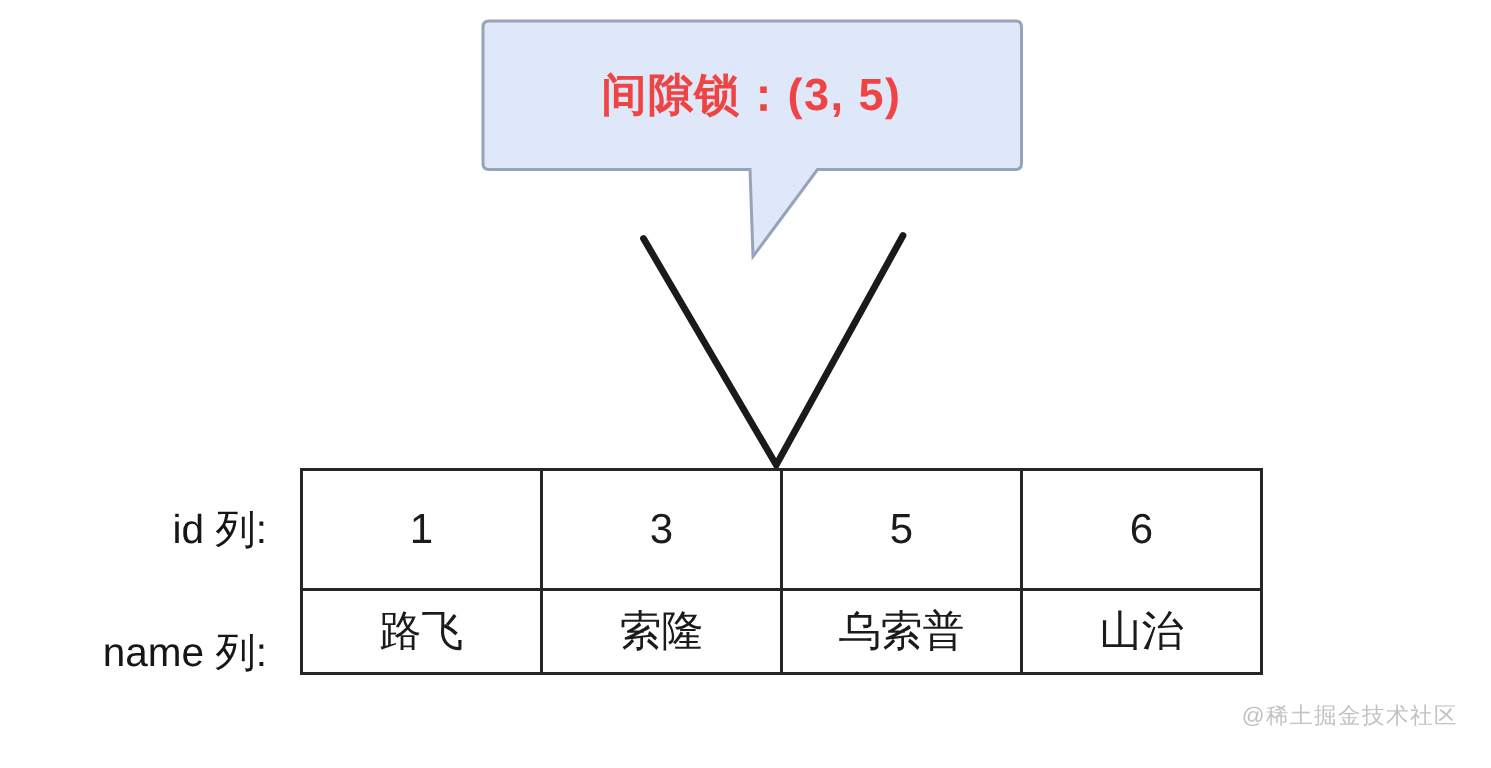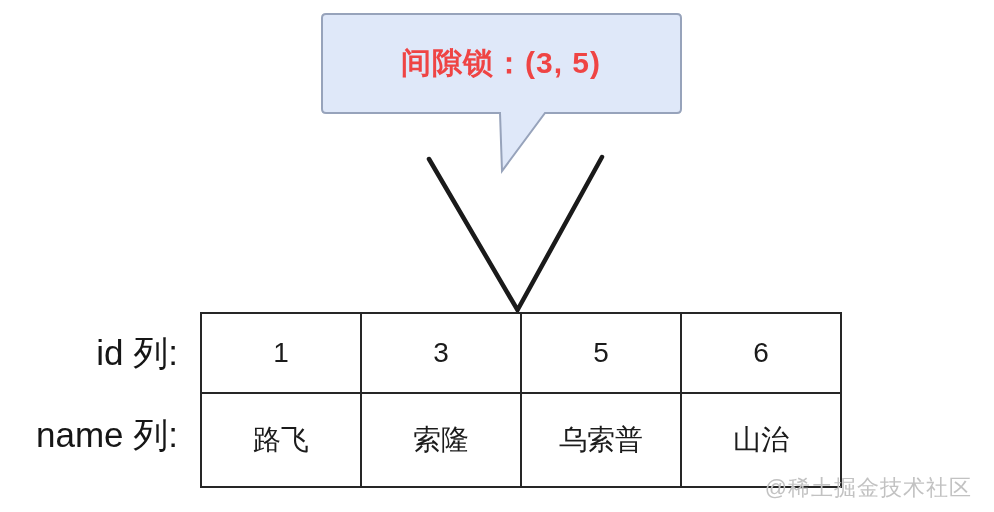--- a/index.html
+++ b/index.html
@@ -38,37 +38,37 @@
   }
   .records td {
     border: 2.5px solid #262626;
     text-align: center;
     vertical-align: middle;
     font-size: 28px;
     color: #1b1b1b;
     background: #ffffff;
   }
   .records tr.id-row td { height: 80px; }
-  .records tr.name-row td { height: 94px; }
+  .records tr.name-row td { height: 56px; }
   .row-label {
     position: absolute;
     left: 0;
     width: 178px;
     text-align: right;
-    font-size: 35px;
+    font-size: 27px;
     color: #161616;
     line-height: 32px;
   }
   .row-label.id { top: 337px; }
   .row-label.name { top: 419px; }
   .watermark {
     position: absolute;
     right: 22px;
-    bottom: 9px;
-    font-size: 22px;
+    bottom: 25px;
+    font-size: 15px;
     color: #c2c2c2;
     letter-spacing: 1px;
   }
 </style>
 </head>
 <body>
 
 <div class="canvas">
 
   <svg class="shapes-layer" viewBox="0 0 994 512">

